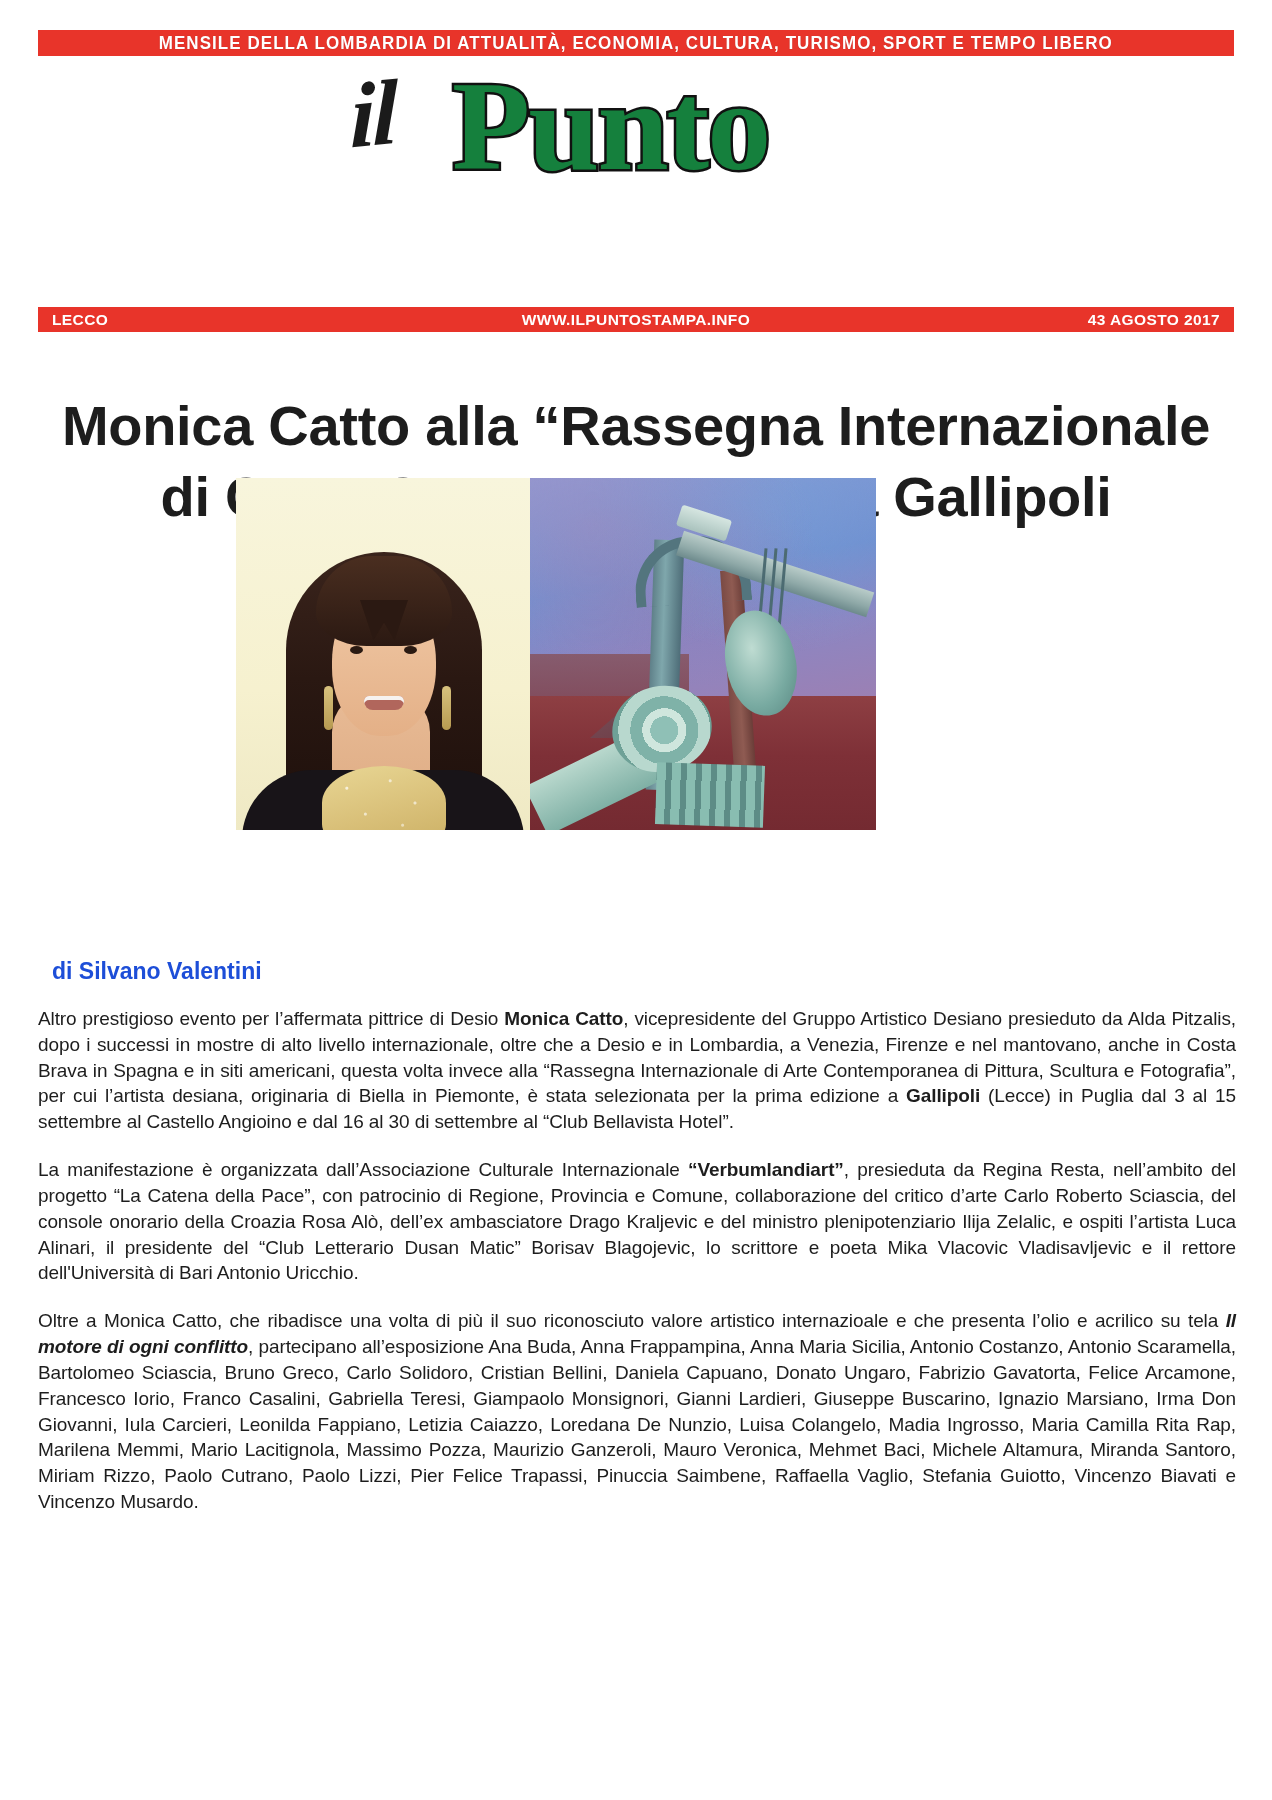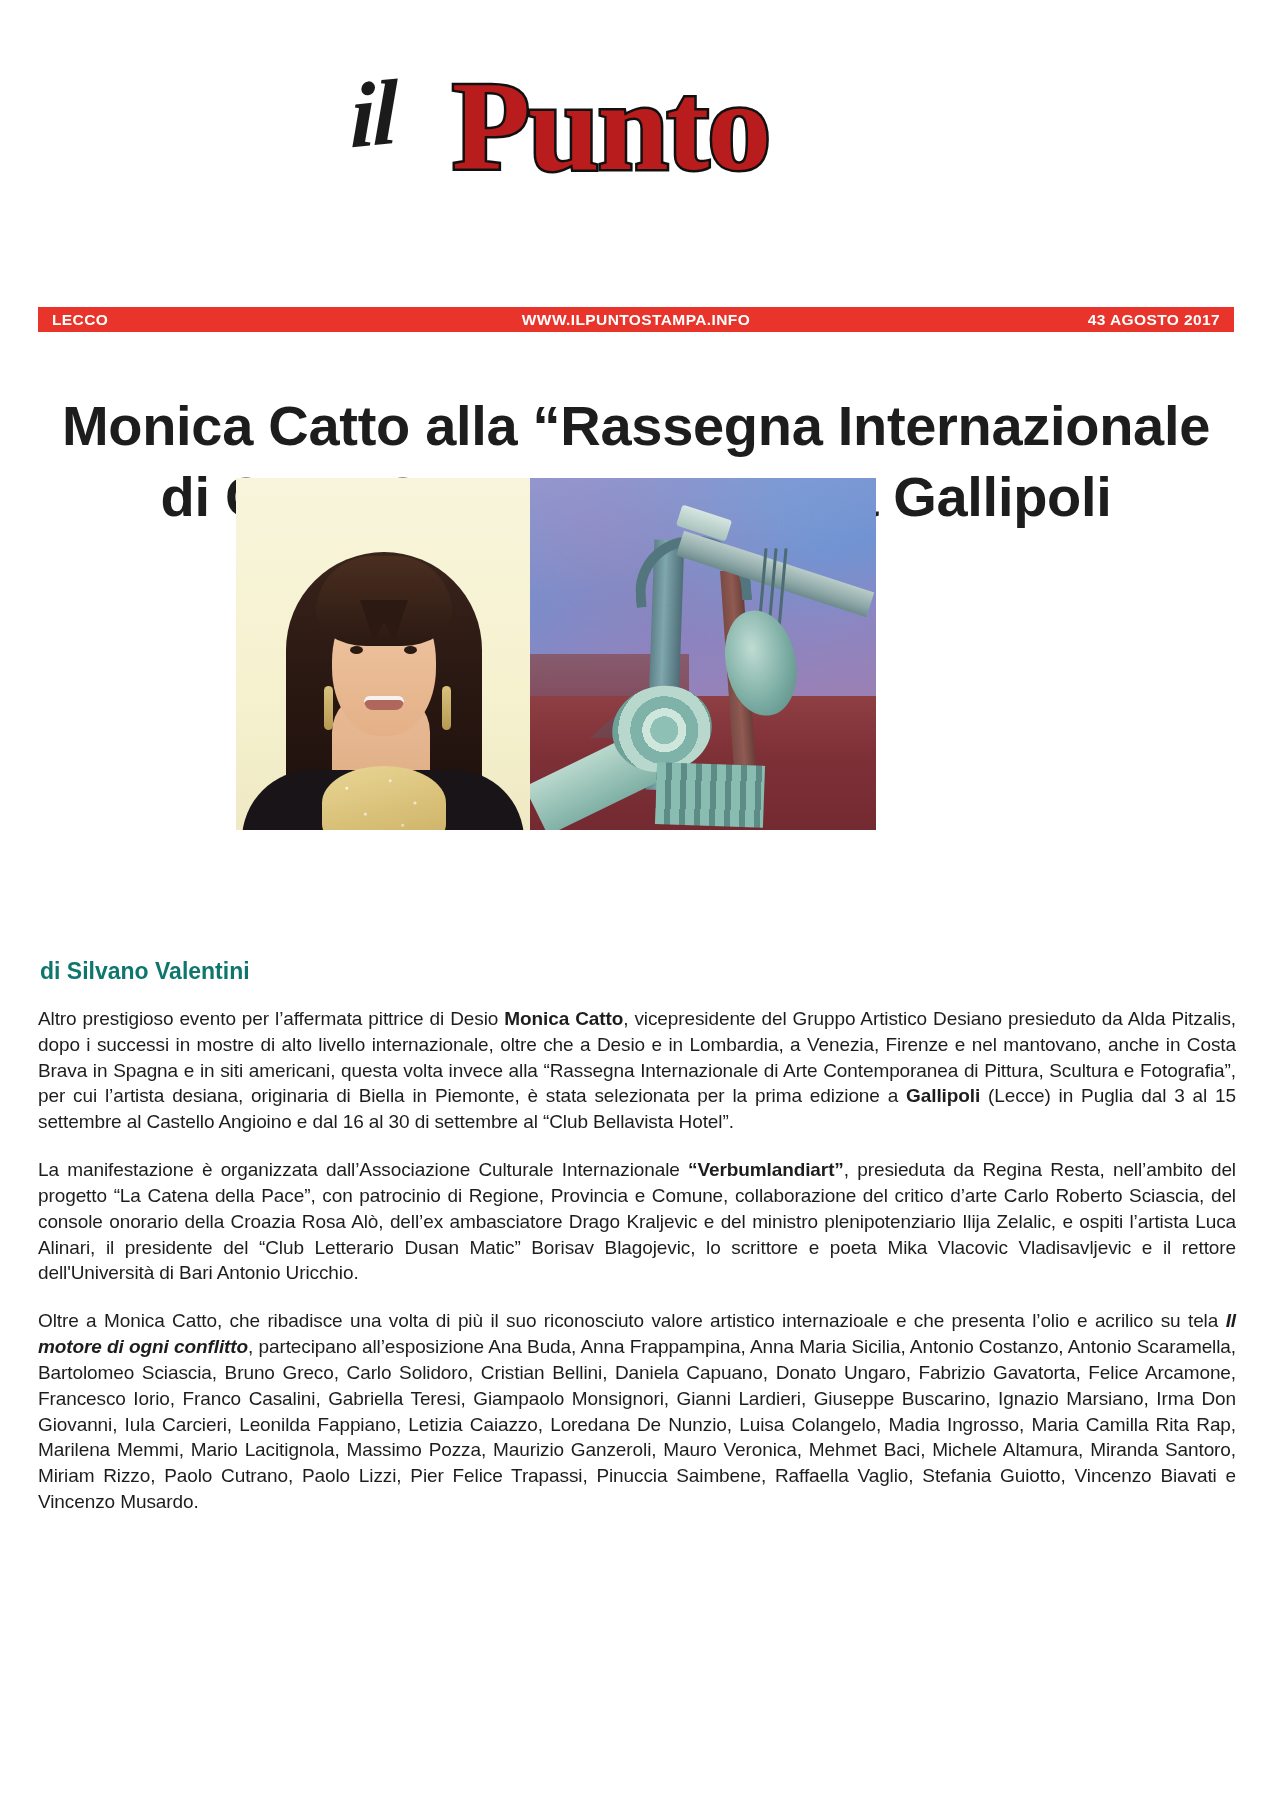--- a/index.html
+++ b/index.html
@@ -77,21 +77,21 @@
     transform: rotate(-6deg) skewX(-6deg);
   }
   .logo-punto {
     position: absolute;
     left: 116px;
     top: 0px;
     font-family: "Liberation Serif", serif;
     font-weight: bold;
     font-size: 128px;
     line-height: 1;
-    color: #b91c1c;
+    color: #15803d;
     -webkit-text-stroke: 5px #111111;
     paint-order: stroke fill;
     letter-spacing: -2px;
   }
   .logo-stampa {
     position: absolute;
     left: 20px;
     top: 92px;
     font-family: "Liberation Serif", serif;
     font-weight: bold;
@@ -318,26 +318,26 @@
   .painting .cable.c3 { left:248px; }
   .painting .wedge {
     position:absolute; left:60px; top:190px; width:80px; height:70px;
     background: linear-gradient(160deg,#7b5a63,#6e3b45);
     clip-path: polygon(0 100%, 100% 0, 100% 100%);
   }
 
   
   .byline {
     position: absolute;
-    left: 40px;
+    left: 52px;
     top: 958px;
     font-family: "Liberation Sans Narrow", "Liberation Sans", sans-serif;
     font-weight: bold;
     font-size: 23px;
-    color: #0f766e;
+    color: #1d4ed8;
   }
 
   .article {
     position: absolute;
     left: 38px;
     top: 1006px;
     width: 1198px;
   }
   .para {
     font-family: "Liberation Sans Narrow", "Liberation Sans", sans-serif;
@@ -349,20 +349,23 @@
     letter-spacing: -0.1px;
   }
   .para b { font-weight: bold; }
   .para .bi { font-weight: bold; font-style: italic; }
 </style>
 </head>
 <body>
 
 <div class="page">
 
+  <div class="top-strap">
+    <div class="top-strap-text">MENSILE DELLA LOMBARDIA DI ATTUALITÀ, ECONOMIA, CULTURA, TURISMO, SPORT E TEMPO LIBERO</div>
+  </div>
 
   <div class="masthead">
     <div class="logo-wrap">
       <div class="logo-il">il</div>
       <div class="logo-punto">Punto</div>
     </div>
   </div>
 
   <div class="info-strap">
     <span class="info-left">LECCO</span>

